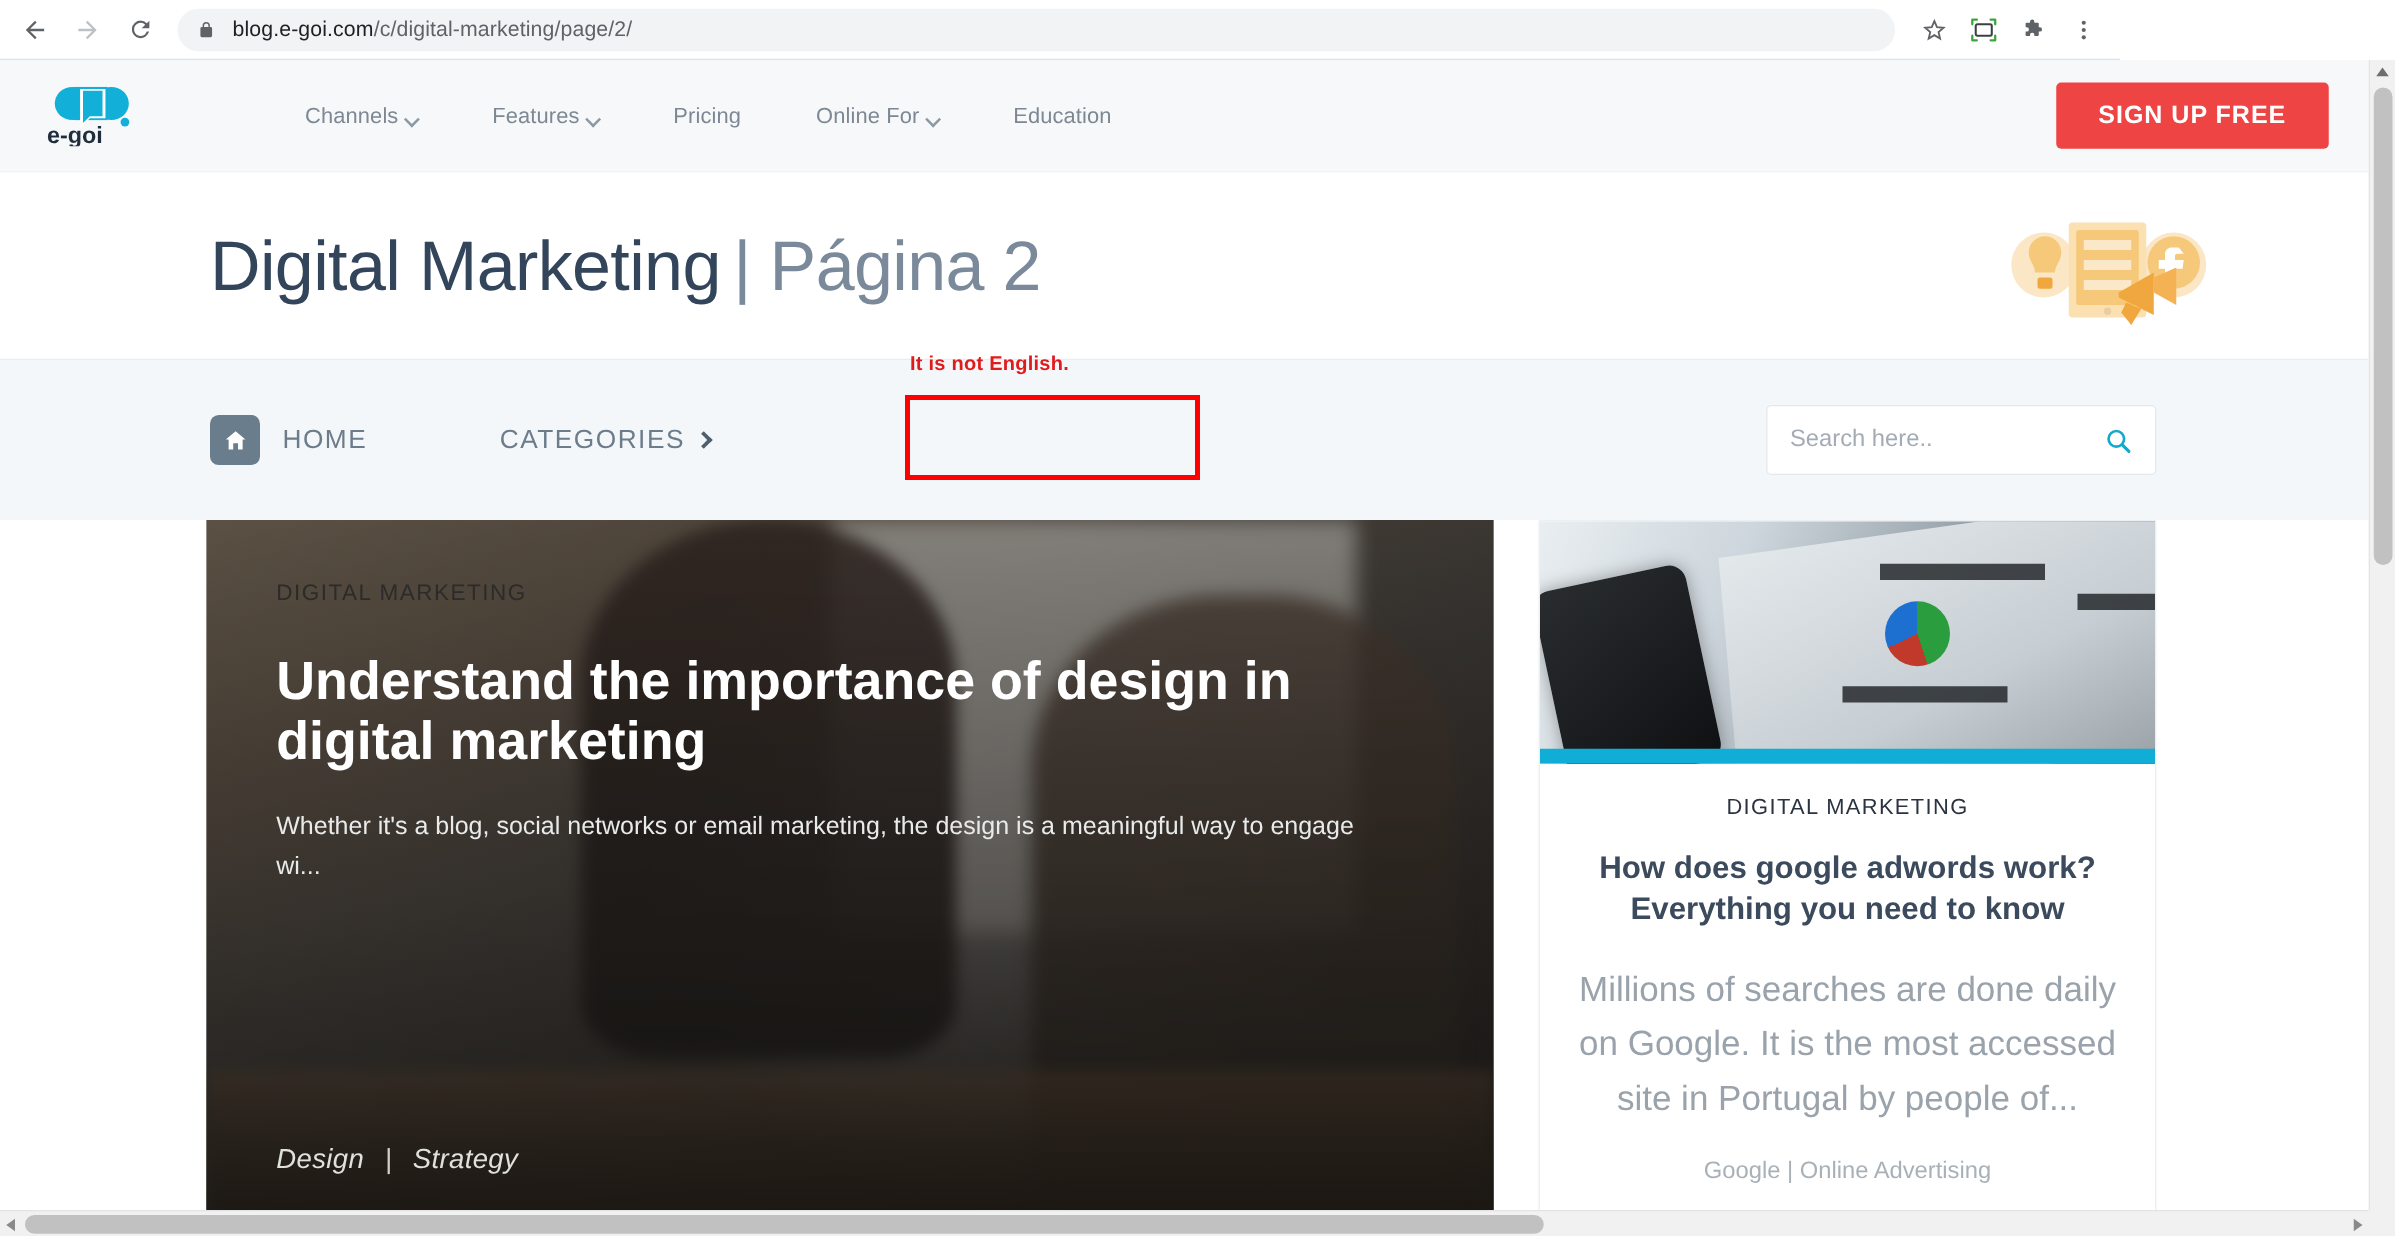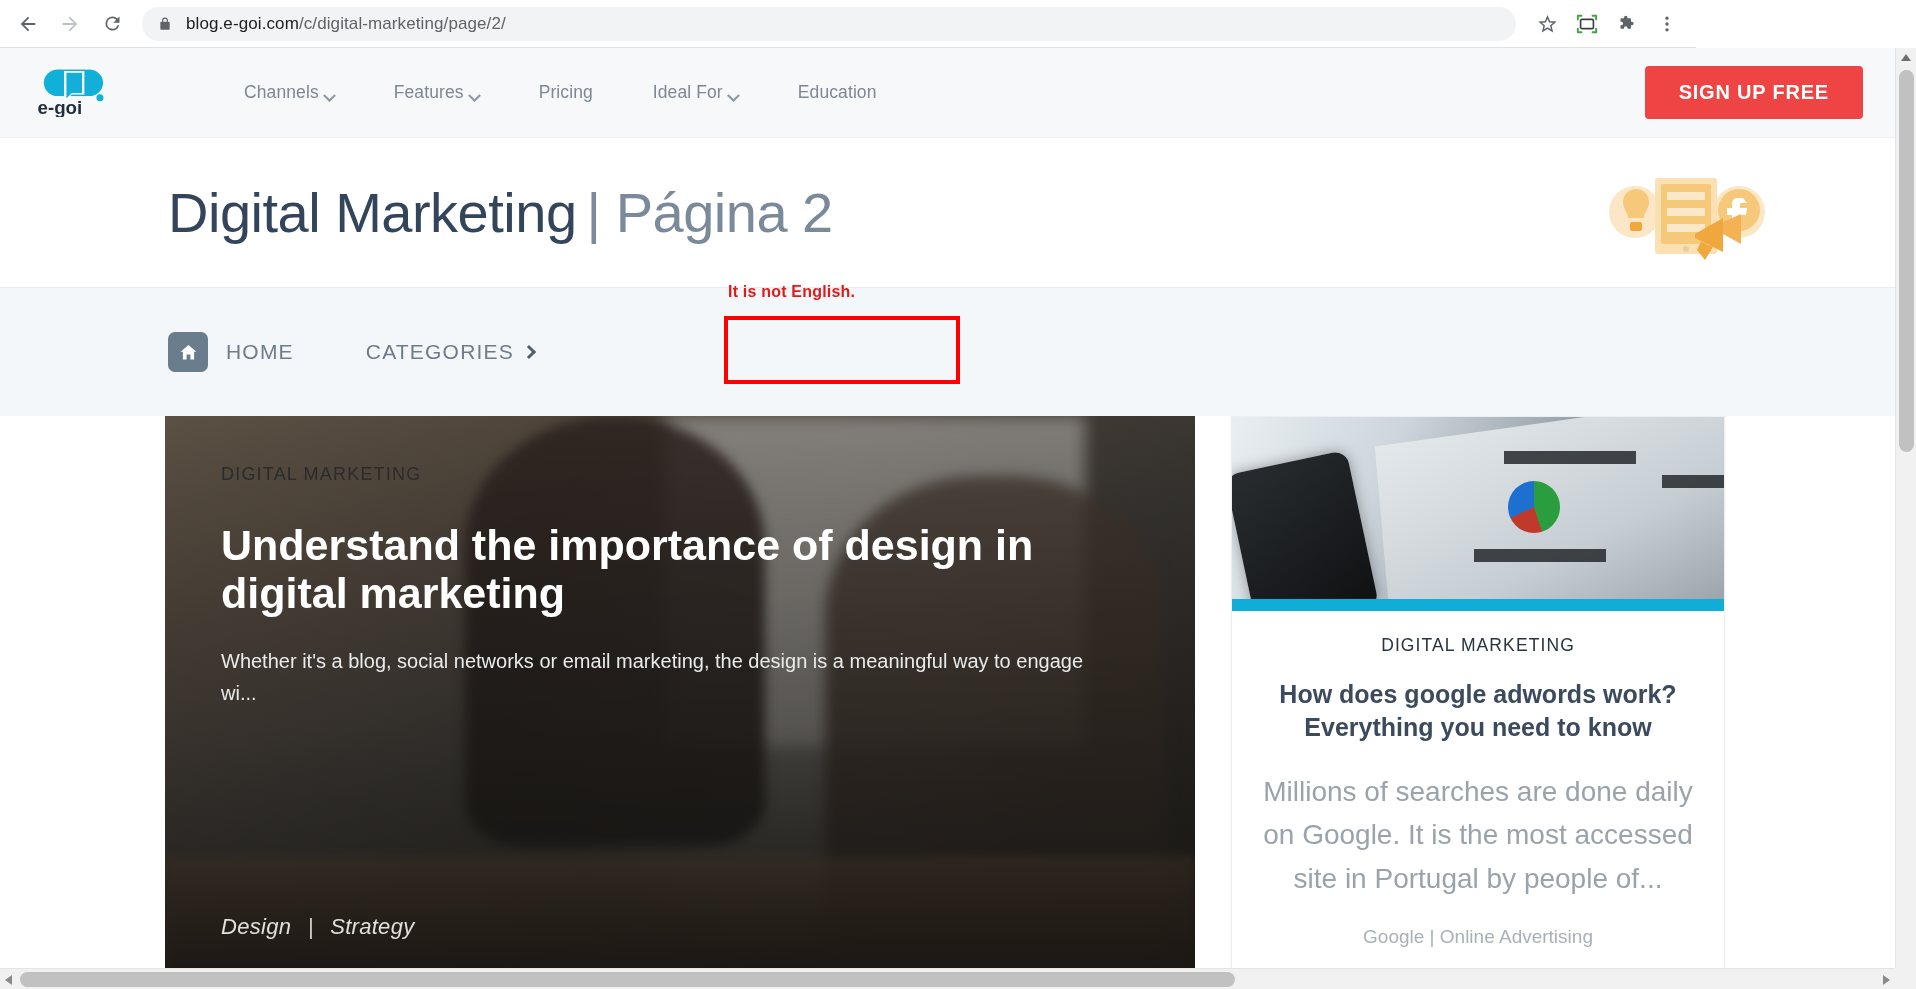--- a/index.html
+++ b/index.html
@@ -148,21 +148,21 @@
     display: flex; align-items: center; justify-content: center;
     cursor: pointer;
   }
   .crumb-link {
     font-size: 21px; color: #6d7c8b;
     letter-spacing: 1.2px;
     margin-left: 18px;
     cursor: pointer;
     display: flex; align-items: center; gap: 10px;
   }
-  .crumb-cats { margin-left: 72px; justify-content: space-between; }
+  .crumb-cats { margin-left: 106px; justify-content: space-between; }
   .chev-right {
     display:inline-block; width:10px; height:10px;
     border-right: 3px solid #4f5f6e;
     border-top: 3px solid #4f5f6e;
     transform: rotate(45deg);
   }
   .search-wrap {
     margin-left: auto;
     width: 312px; height: 56px;
     background: #ffffff;
@@ -444,21 +444,21 @@
         <i class="caret"></i>
       </div>
       <div class="nav-item">
         <span>Features</span>
         <i class="caret"></i>
       </div>
       <div class="nav-item">
         <span>Pricing</span>
       </div>
       <div class="nav-item">
-        <span>Ideal For</span>
+        <span>Online For</span>
         <i class="caret"></i>
       </div>
       <div class="nav-item">
         <span>Education</span>
       </div>
     </nav>
 
     <button class="signup-btn">SIGN UP FREE</button>
   </div>
 
@@ -497,20 +497,27 @@
       </svg>
     </div>
     <div class="crumb-link">
       <span>HOME</span>
     </div>
     <div class="crumb-link crumb-cats">
       <span>CATEGORIES</span>
       <i class="chev-right"></i>
     </div>
 
+    <div class="search-wrap">
+      <input class="search-input" type="text" placeholder="Search here.." style="">
+      <svg width="23" height="23" viewBox="0 0 24 24">
+        <circle cx="10.5" cy="10.5" r="6.5" fill="none" stroke="#12a9cf" stroke-width="2.2"></circle>
+        <path d="M15.5 15.5L21 21" stroke="#12a9cf" stroke-width="2.6" stroke-linecap="round"></path>
+      </svg>
+    </div>
   </div>
 
   <div class="content">
 
     <article class="featured">
       <div class="featured-photo">
         <div class="ph-wall"></div>
         <div class="ph-person-a"></div>
         <div class="ph-person-b"></div>
         <div class="ph-table"></div>

